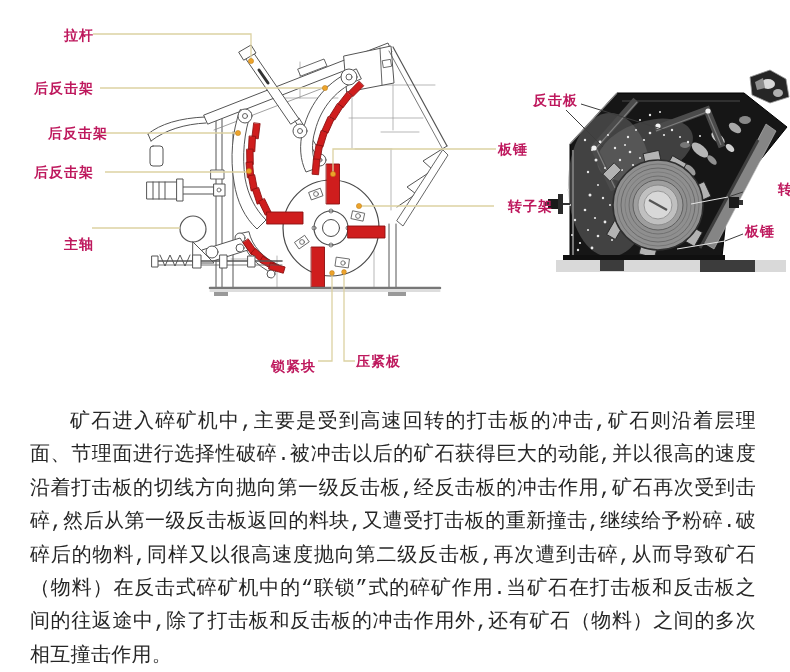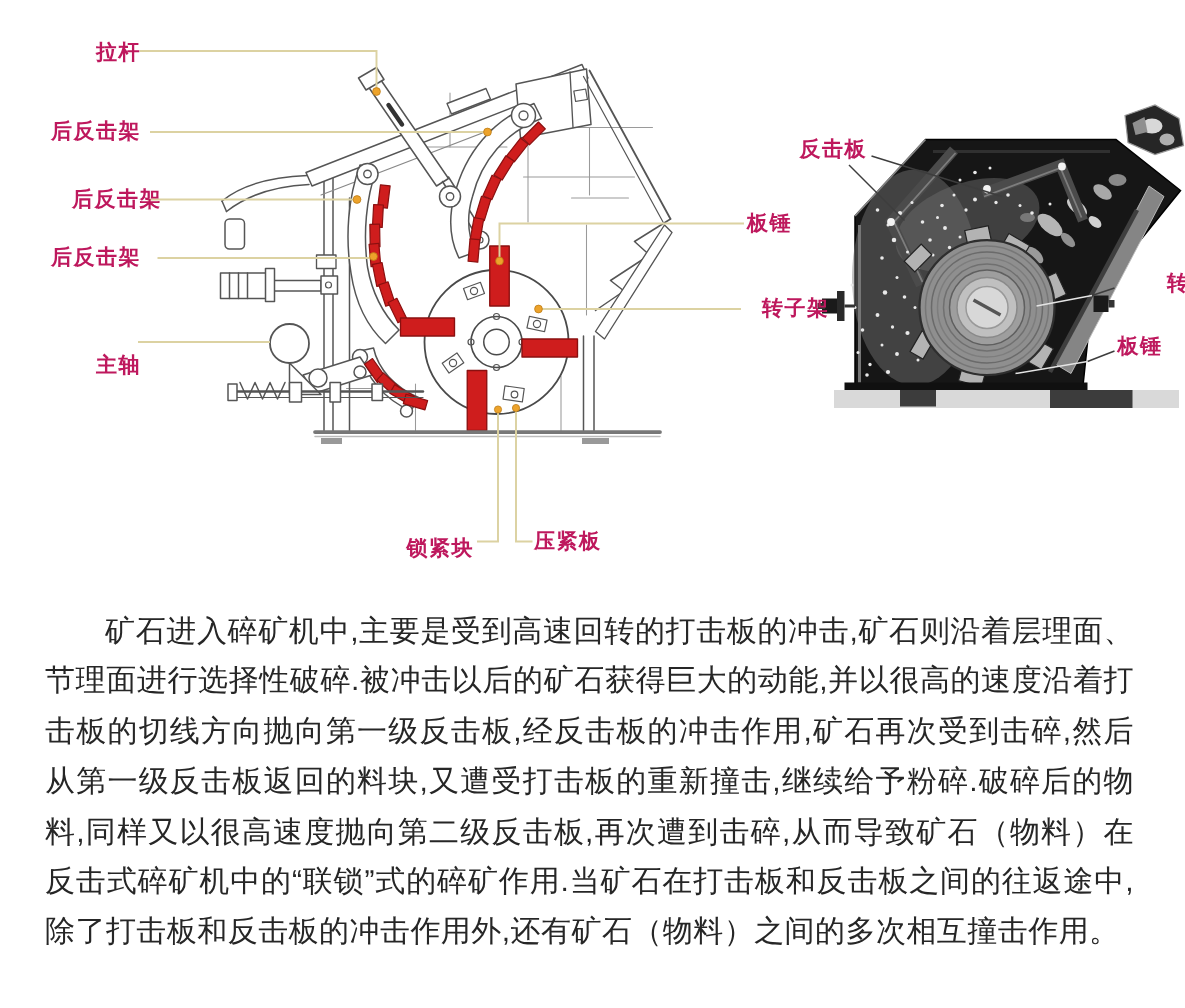--- a/index.html
+++ b/index.html
@@ -5,21 +5,21 @@
   html,body{margin:0;padding:0;background:#ffffff;}
   .page{position:relative;width:790px;height:672px;background:#fff;overflow:hidden;
         font-family:"Liberation Sans", sans-serif;}
   .figure{position:relative;width:790px;height:398px;}
   .figure svg{position:absolute;left:0;top:0;}
   .lbl{position:absolute;font-family:"Liberation Serif", serif;font-weight:bold;
        font-size:14px;color:#be185d;letter-spacing:1px;white-space:nowrap;line-height:17px;}
   .lbl.ra{width:74px;text-align:right;letter-spacing:1px;}
   .article{padding:7px 34px 0 30px;font-size:20px;line-height:33.4px;color:#262626;
            text-align:justify;text-indent:2em;letter-spacing:0.3px;
-           font-family:Liberation Sans, sans-serif;}
+           font-family:Liberation Mono, monospace;}
 </style>
 </head>
 <body>
 
 <div class="page">
   <div class="figure">
     <svg width="790" height="398" viewBox="0 0 790 398">
 
       <g stroke-linejoin="round" stroke-linecap="round">
 

